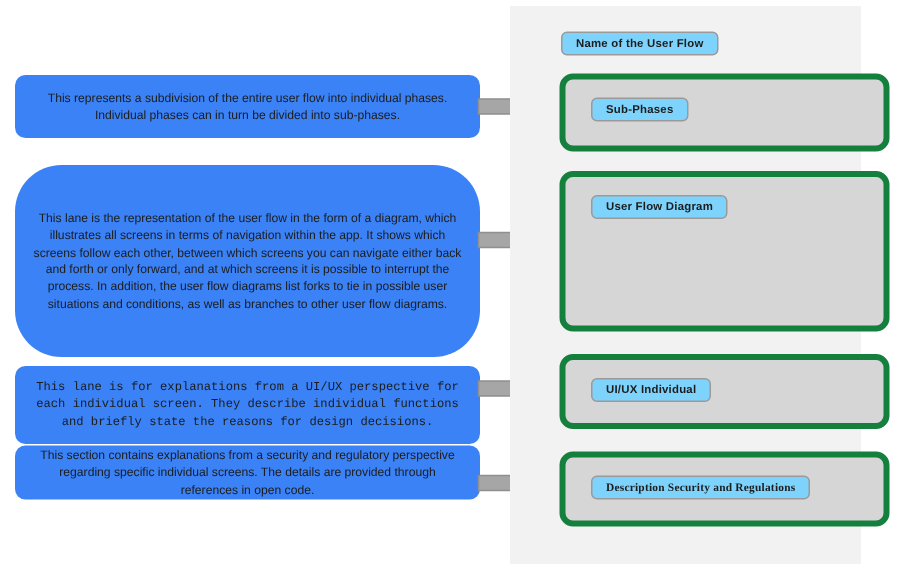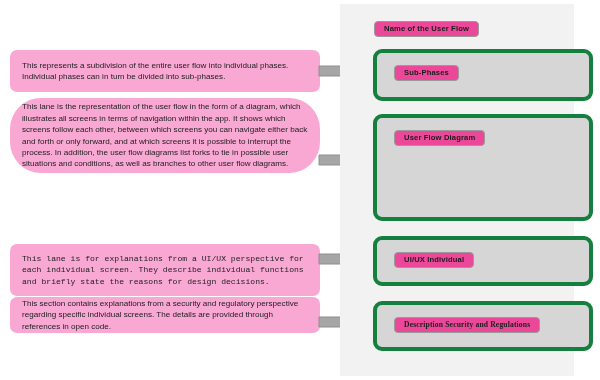--- a/index.html
+++ b/index.html
@@ -22,35 +22,35 @@
     left: 0; top: 0;
     width: 600px; height: 380px;
   }
 
   
   .note {
     position: absolute;
     left: 10px;
     width: 310px;
     box-sizing: border-box;
-    background: #f9a8d4;
+    background: #3b82f6;
     border-radius: 7px;
     color: #1c1c1c;
     font-size: 8.1px;
     line-height: 11.4px;
-    text-align: left;
+    text-align: center;
     display: flex;
     align-items: center;
     justify-content: center;
     padding: 4px 12px;
   }
   .note p { margin: 0; }
 
   #note-0 { top: 50px;  height: 42px; }
-  #note-1 { top: 98px; height: 75px; border-radius: 31px; }
+  #note-1 { top: 110px; height: 128px; border-radius: 31px; }
   #note-2 { top: 244px; height: 52px; font-family: Liberation Mono, monospace; }
   #note-3 { top: 297px; height: 36px; }
 
   
   .arrow {
     position: absolute;
     left: 318px;
     width: 50px;
     height: 26px;
   }
@@ -67,21 +67,21 @@
     width: 234px;
     height: 372px;
     background: #f2f2f2;
     box-sizing: border-box;
   }
 
   
   .chip {
     position: absolute;
     box-sizing: border-box;
-    background: #ec4899;
+    background: #7dd3fc;
     border: 1px solid #9a9a9a;
     border-radius: 4px;
     color: #1c1c1c;
     font-size: 7.6px;
     font-weight: bold;
     letter-spacing: .15px;
     line-height: 1;
     display: flex;
     align-items: center;
     padding: 0 9px;

